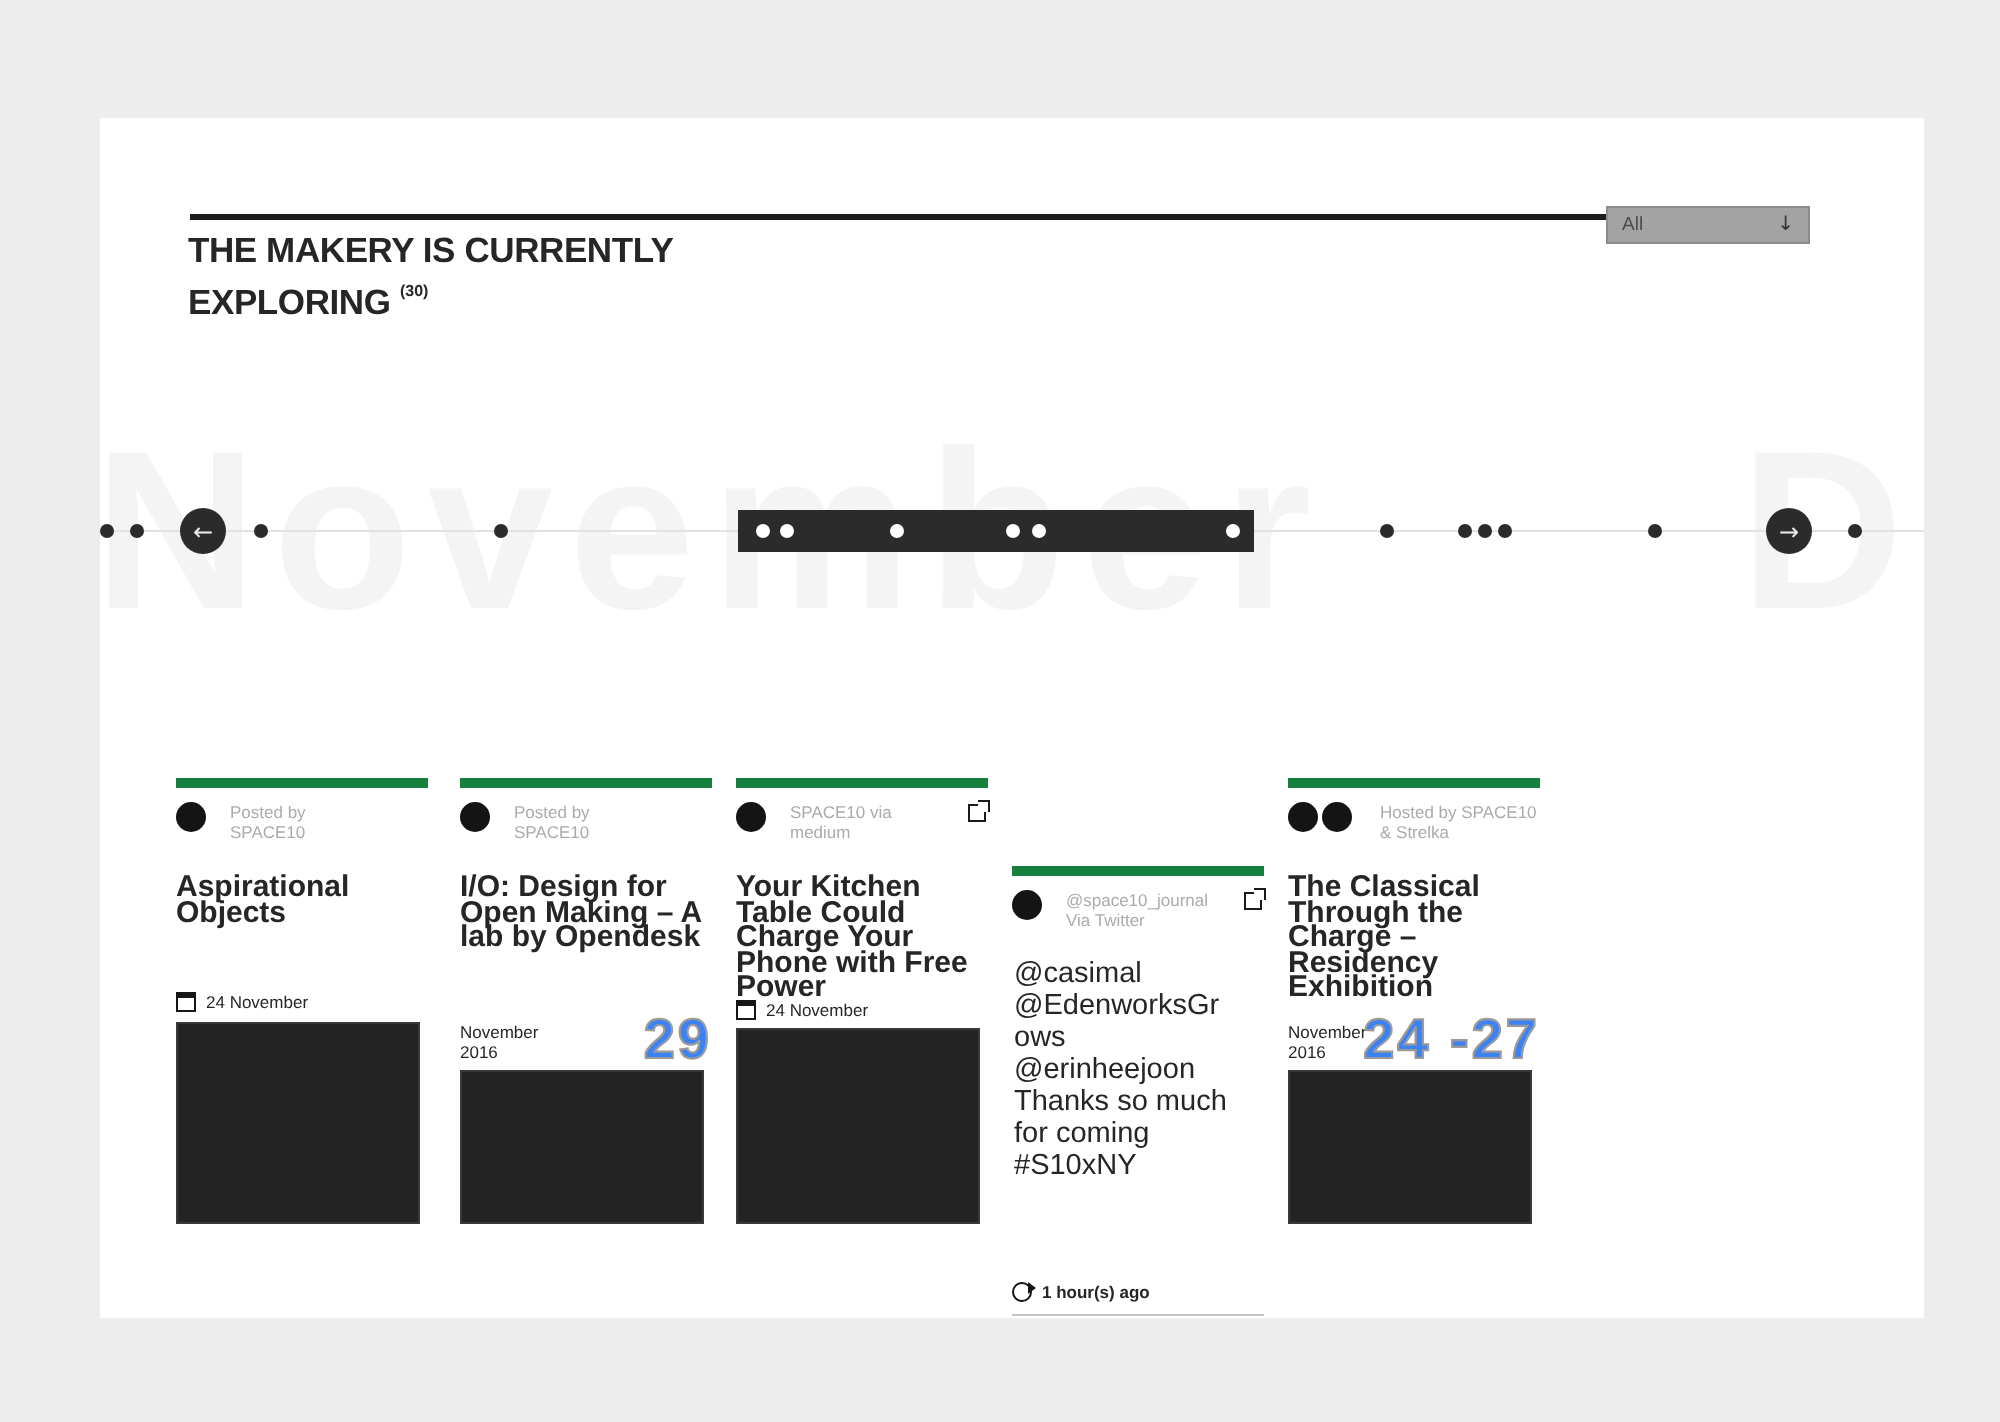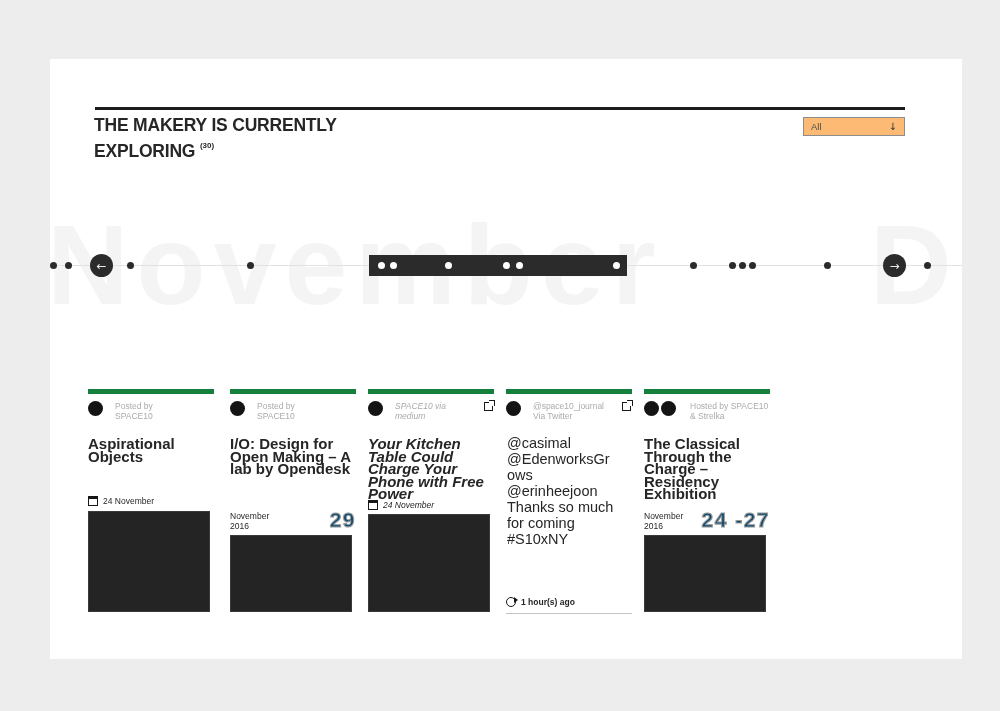--- a/index.html
+++ b/index.html
@@ -17,22 +17,22 @@
   }
 
   
   .top-rule { position:absolute; left:45px; top:48px; width:810px; height:3px; background:#1c1c1c; }
   .page-title {
     position:absolute; left:44px; top:56px;
     font-size:17.5px; font-weight:700; line-height:20.5px; letter-spacing:-0.2px; color:#262626;
   }
   .page-title sup { font-size:8px; font-weight:700; vertical-align:9px; letter-spacing:0; }
   .filter-select {
-    position:absolute; left:753px; top:58px; width:102px; height:19px;
-    border:1px solid #8c8c8c; background:#fdba74;
+    position:absolute; left:753px; top:44px; width:102px; height:19px;
+    border:1px solid #8c8c8c; background:#a3a3a3;
     display:flex; align-items:center; justify-content:space-between;
     padding:0 7px; font-size:9.5px; color:#4a4a4a; cursor:pointer;
   }
   .filter-select .arrow { font-family:"DejaVu Sans", sans-serif; font-size:10px; color:#333; }
 
   
   .bg-month {
     position:absolute; top:150px; font-size:113px; line-height:113px; font-weight:700;
     letter-spacing:8px; color:#f4f4f4; white-space:nowrap; user-select:none;
   }
@@ -54,22 +54,22 @@
     position:absolute; top:195px; width:23px; height:23px; border-radius:50%;
     background:#2b2b2b; color:#e9e9e9; display:flex; align-items:center; justify-content:center;
     font-family:"DejaVu Sans", sans-serif; font-size:12px; cursor:pointer;
   }
   .tl-btn.prev { left:40px; }
   .tl-btn.next { left:833px; }
 
   
   .cards { position:absolute; left:38px; top:330px; width:822px; height:222px; }
   .card { position:absolute; top:0; width:126px; height:222px; border-top:5px solid #15803d; cursor:pointer; }
-  .card.c1 { left:0; } .card.c2 { left:142px; } .card.c3 { left:280px;font-style:italic; }
-  .card.c4 { left:418px; } .card.c5 { left:556px; } .card.c6 { left:694px; }
+  .card.c1 { left:0; } .card.c2 { left:142px; } .card.c3 { left:280px; }
+  .card.c4 { left:418px;margin-top:44px; } .card.c5 { left:556px; } .card.c6 { left:694px; }
 
   .card-head { position:absolute; left:0; top:7px; right:0; }
   .avatar { position:absolute; top:0; width:15px; height:15px; border-radius:50%; background:#141414; }
   .avatar.a1 { left:0; } .avatar.a2 { left:17px; }
   .src { position:absolute; top:1px; font-size:8.5px; line-height:9.5px; color:#ababab; white-space:pre-line; }
   .src.one { left:27px; } .src.two { left:46px; }
   .ext-icon { position:absolute; right:1px; top:1px; width:9px; height:9px; border:1.5px solid #1a1a1a; }
   .ext-icon:after { content:""; position:absolute; right:-3px; top:-3px; width:5px; height:5px; background:#fff; border:1.5px solid #1a1a1a; border-left:none; border-bottom:none; }
   .ext-icon:before { content:""; position:absolute; right:-2px; top:-2px; width:4px; height:4px; background:#1a1a1a; }
 
@@ -78,22 +78,22 @@
 
   .foot-row { position:absolute; left:0; font-size:8.5px; color:#262626; display:flex; align-items:center; gap:5px; }
   .cal-icon { display:inline-block; width:10px; height:10px; border:1.3px solid #161616; position:relative; }
   .cal-icon:before { content:""; position:absolute; left:-1.3px; top:-1.3px; width:10px; height:3.2px; background:#161616; }
   .clock-icon { display:inline-block; width:10px; height:10px; border:1.4px solid #161616; border-radius:50%; position:relative; }
   .clock-icon:after { content:""; position:absolute; right:-3px; top:-1px; width:0; height:0; border-left:4px solid #161616; border-top:3px solid transparent; border-bottom:3px solid transparent; }
   .tri-icon { font-family:"DejaVu Sans", sans-serif; font-size:10px; line-height:10px; color:#161616; }
 
   .month-block { position:absolute; left:0; top:117px; font-size:8.5px; line-height:10px; color:#262626; white-space:pre-line; }
   .day-num {
-    position:absolute; right:0; top:115px; font-size:21px; line-height:21px; font-weight:700;
-    color:#0c4a6e; -webkit-text-stroke:1.1px #9a9a9a; letter-spacing:1.5px; white-space:nowrap;
+    position:absolute; right:0; top:115px; font-size:28px; line-height:21px; font-weight:700;
+    color:#3b82f6; -webkit-text-stroke:1.1px #9a9a9a; letter-spacing:1.5px; white-space:nowrap;
   }
   .card-img { position:absolute; left:0; width:122px; background:#242424; border:1px solid #3a3a3a; }
   .c1 .foot-row { top:102px; } .c1 .card-img { top:117px; height:101px; }
   .c3 .foot-row { top:106px; } .c3 .card-img { top:120px; height:98px; }
   .c2 .card-img, .c5 .card-img { top:141px; height:77px; }
   .c6 .foot-row { top:114px; } .c6 .card-img { top:132px; height:86px; }
   .c4 .foot-row { top:203px;font-weight:bold; }
   .time-rule { position:absolute; left:0; top:219px; width:126px; height:1px; background:#c4c4c4; }
 </style>
 </head>

